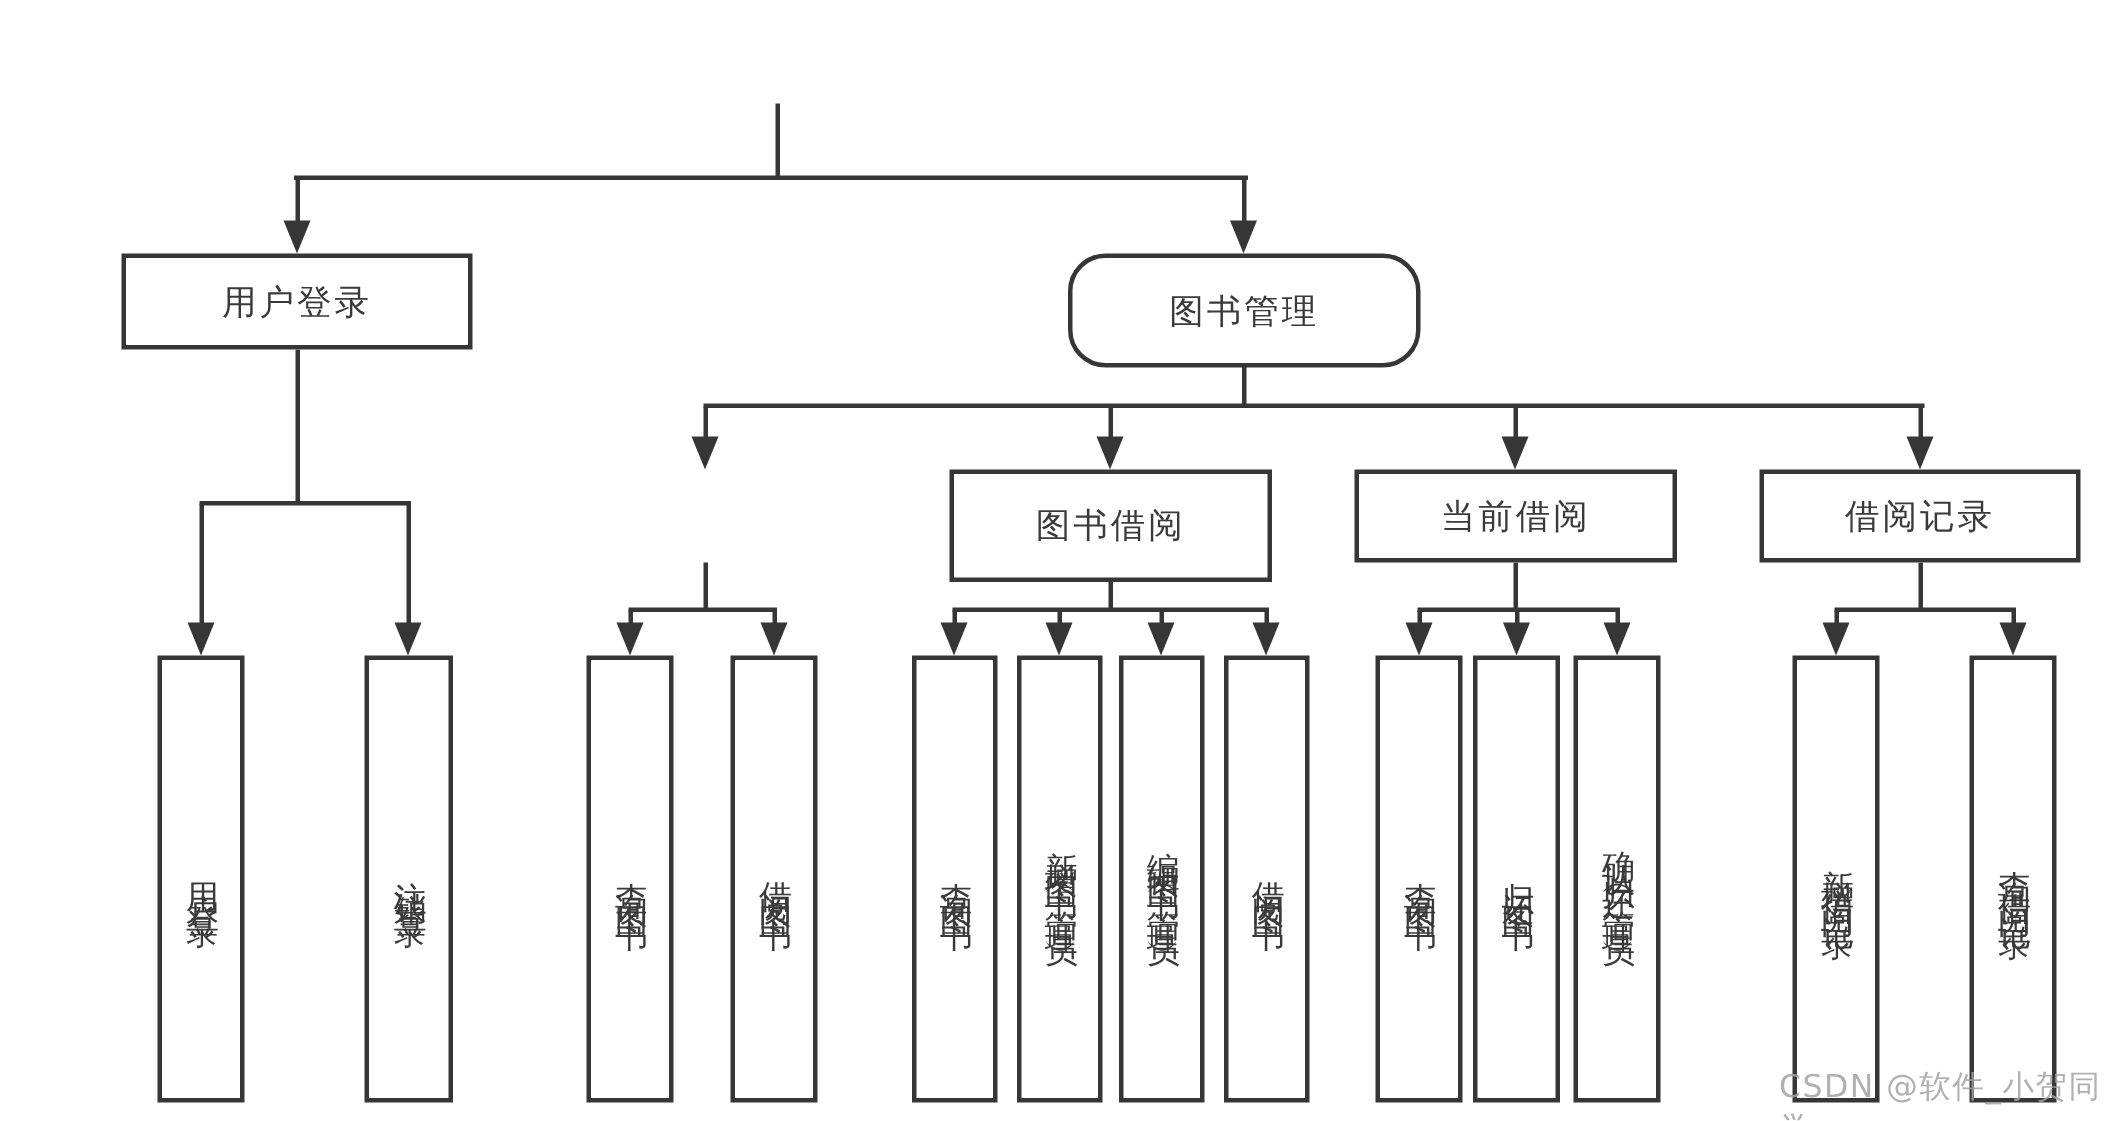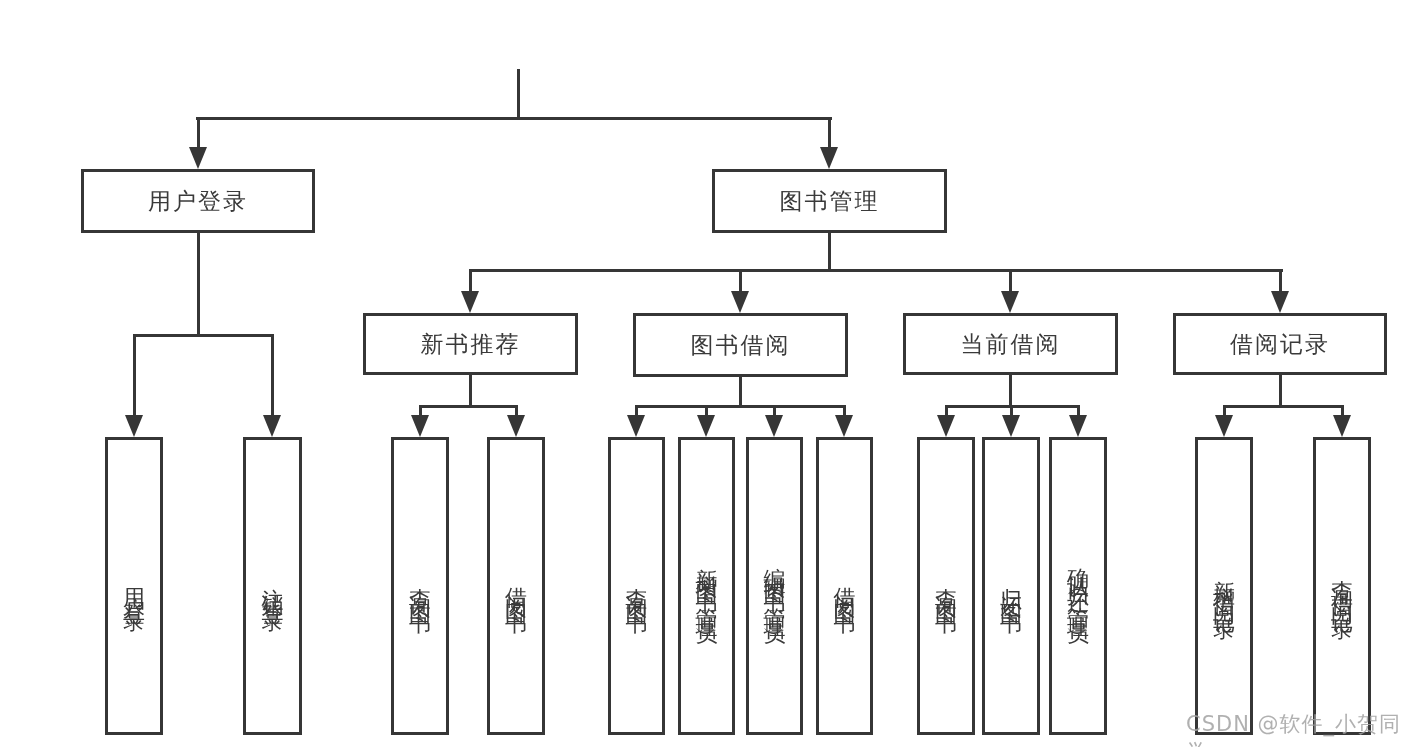--- a/index.html
+++ b/index.html
@@ -97,28 +97,25 @@
   <div class="line" style="left:1223px;top:405px;width:121px;height:3px;"></div>
   <div class="line" style="left:1223px;top:407px;width:3px;height:9px;"></div>
   <div class="line" style="left:1341px;top:407px;width:3px;height:9px;"></div>
   <div class="arrow" style="left:1215px;top:415px;"></div>
   <div class="arrow" style="left:1333px;top:415px;"></div>
 
 
   <div class="box" style="left:81px;top:169px;width:234px;height:64px;">
     <span>用户登录</span>
   </div>
-  <div class="box" style="left:712px;top:169px;width:235px;height:64px;">
+  <div class="box" style="left:712px;top:169px;width:235px;height:76px;border-radius:25px;">
     <span>图书管理</span>
   </div>
 
-  <div class="box" style="left:363px;top:313px;width:215px;height:62px;">
-    <span>新书推荐</span>
-  </div>
-  <div class="box" style="left:633px;top:313px;width:215px;height:64px;">
+  <div class="box" style="left:633px;top:313px;width:215px;height:75px;">
     <span>图书借阅</span>
   </div>
   <div class="box" style="left:903px;top:313px;width:215px;height:62px;">
     <span>当前借阅</span>
   </div>
   <div class="box" style="left:1173px;top:313px;width:214px;height:62px;">
     <span>借阅记录</span>
   </div>
 
   <div class="vbox" style="left:105px;top:437px;width:58px;height:298px;">

